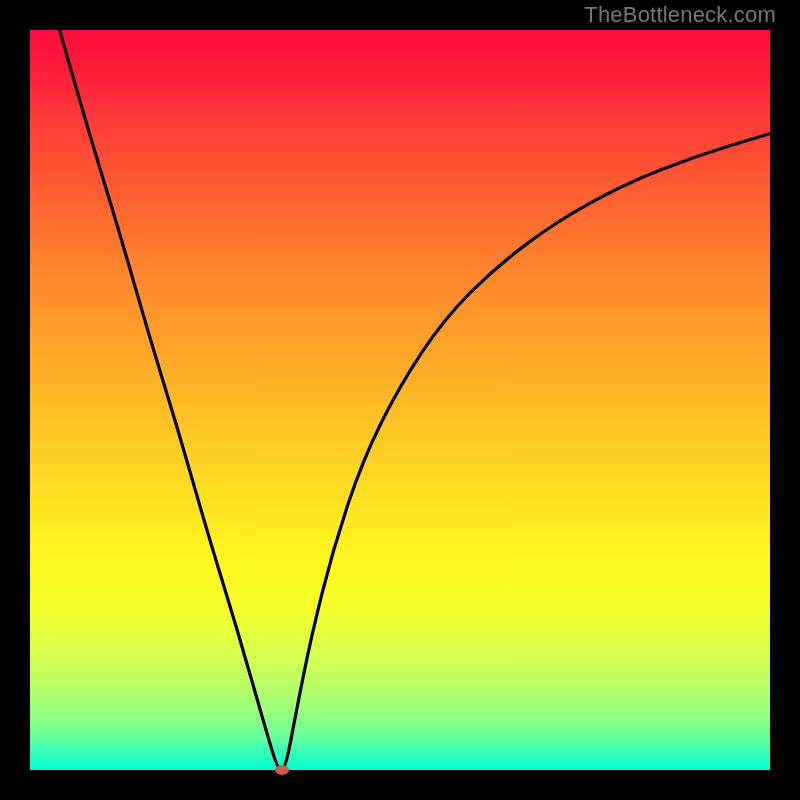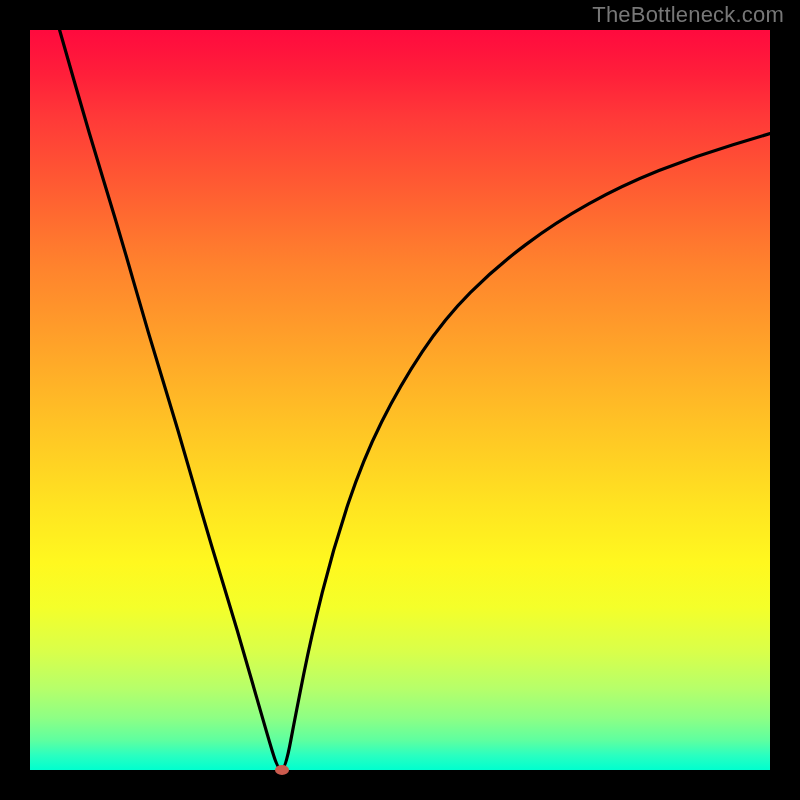--- a/index.html
+++ b/index.html
@@ -48,21 +48,21 @@
     );
   }
   .plot-area svg {
     position: absolute;
     left: 0;
     top: 0;
   }
   .watermark {
     position: absolute;
     top: 2px;
-    right: 16px;
+    right: 24px;
     color: #777;
     font-size: 22px;
     font-weight: 500;
     letter-spacing: 0.2px;
   }
   .min-dot {
     position: absolute;
     width: 14px;
     height: 10px;
     border-radius: 50%;

